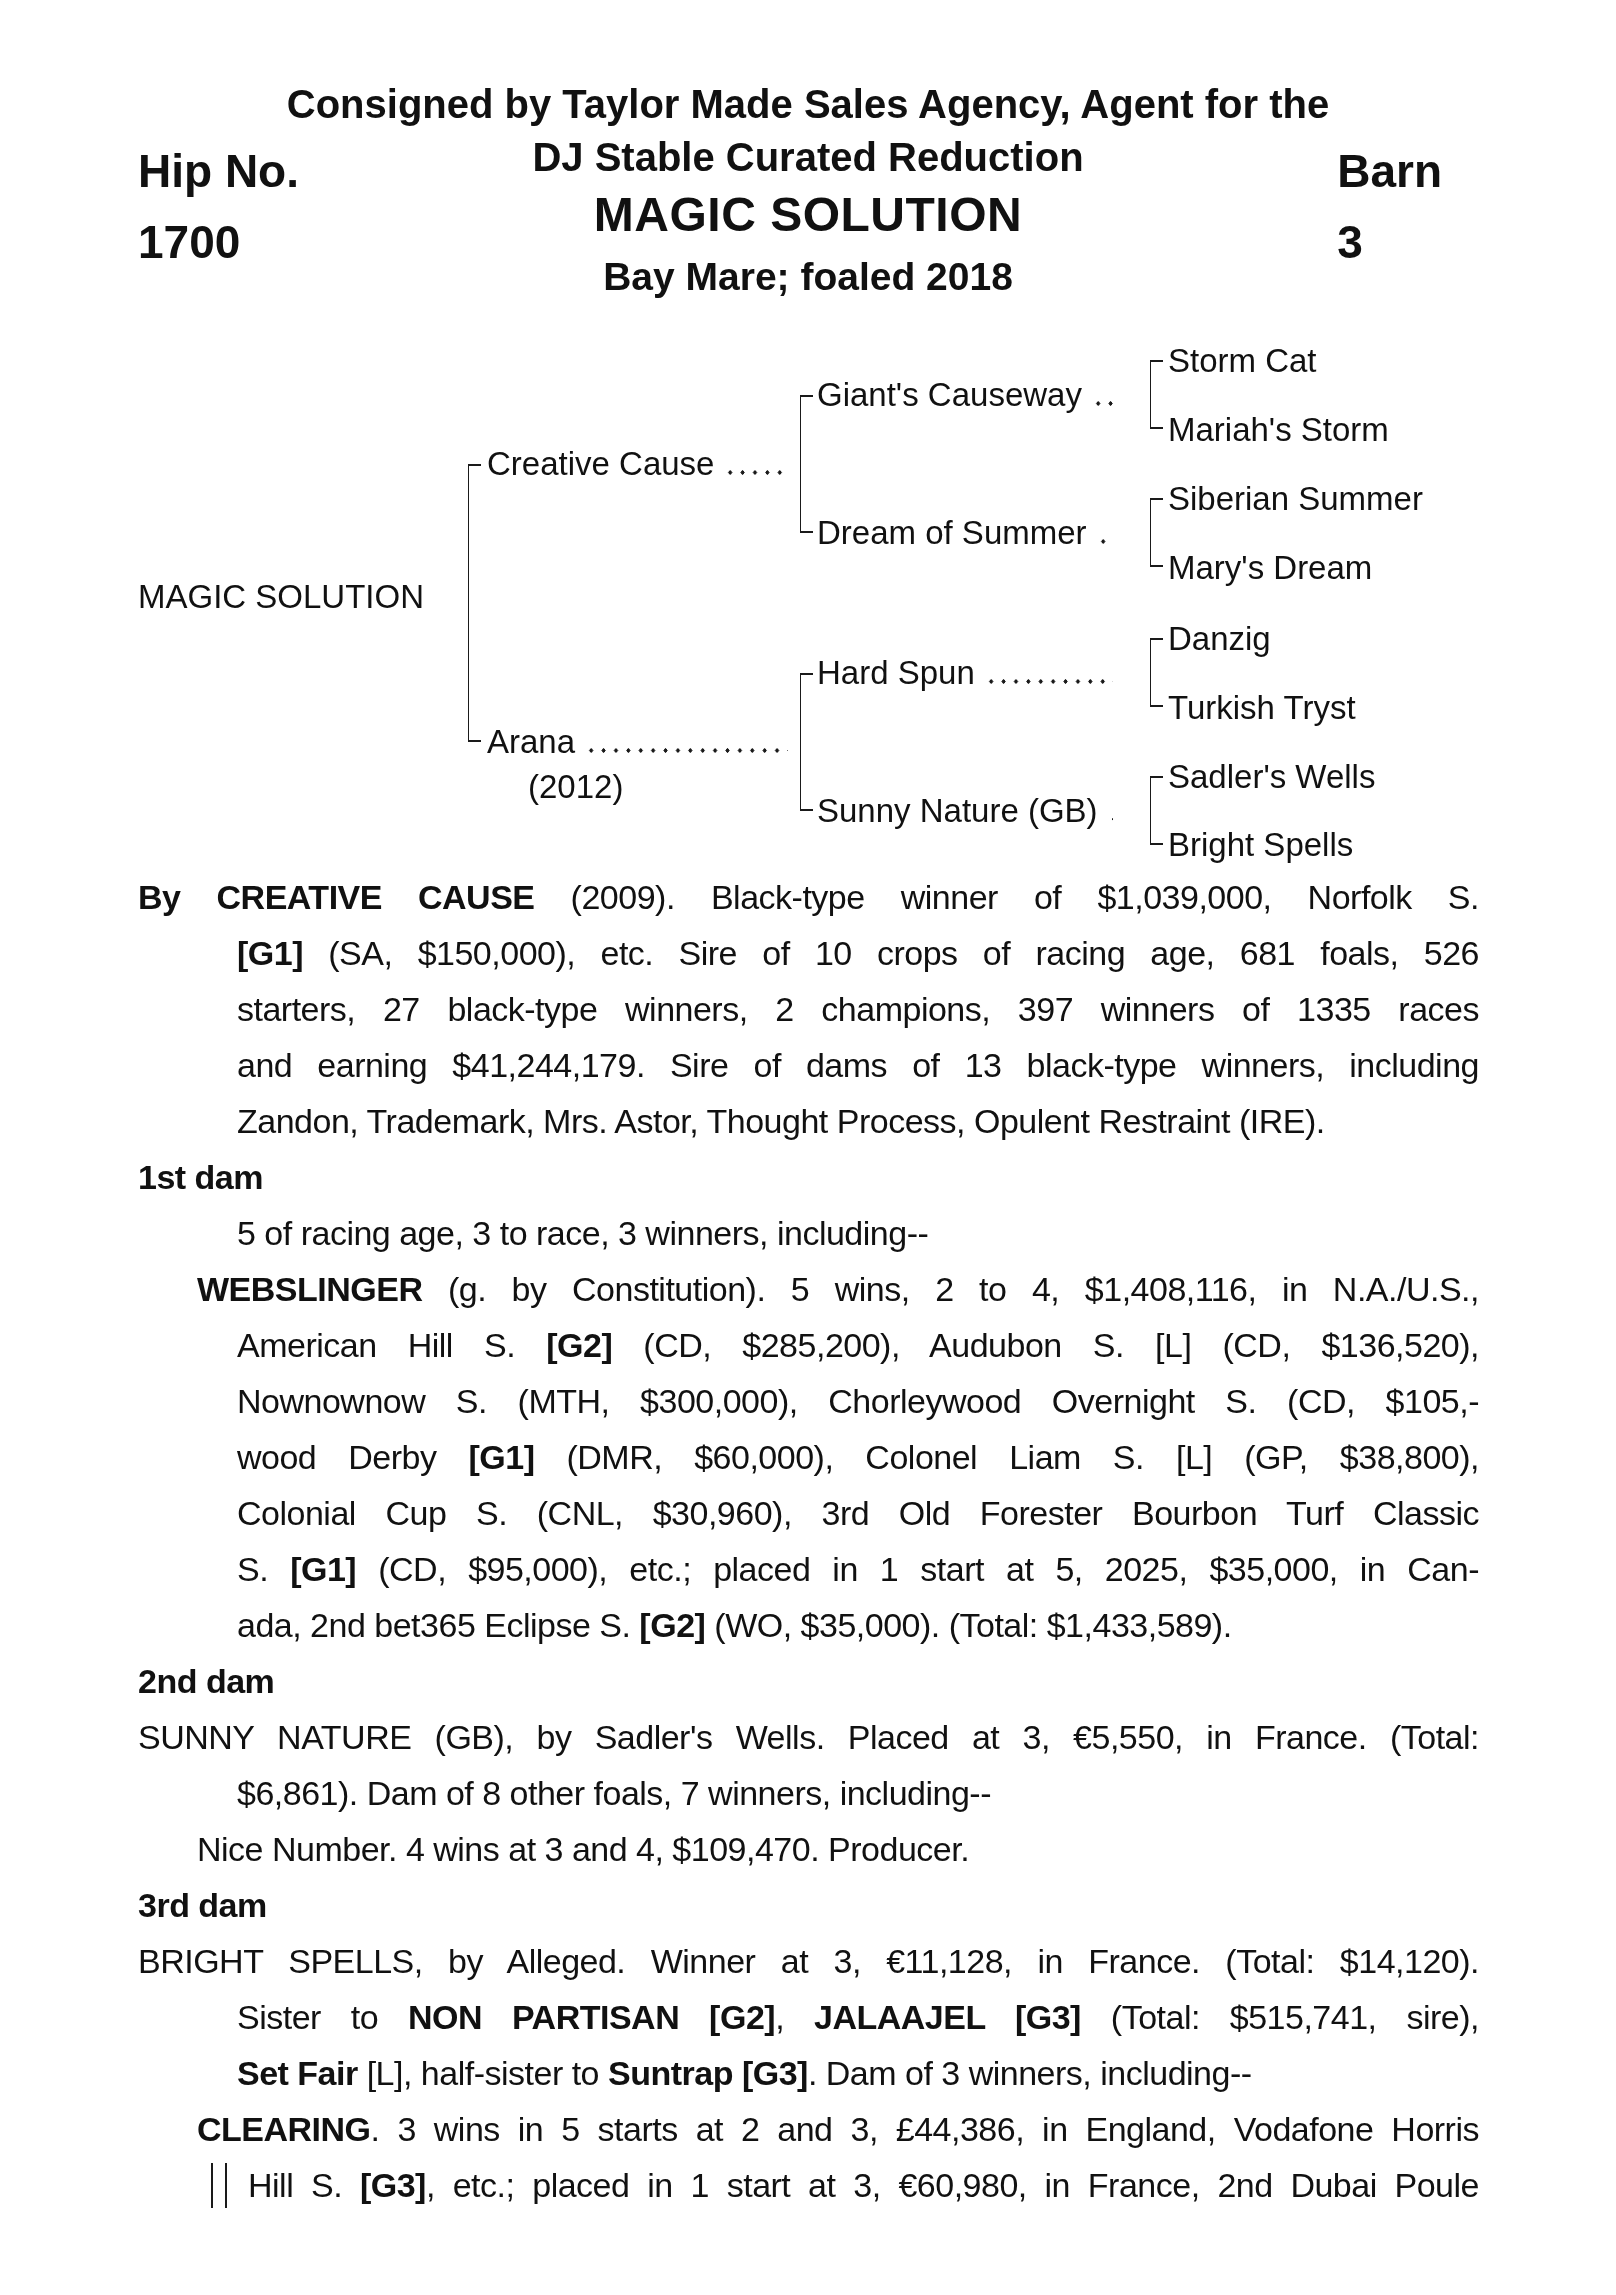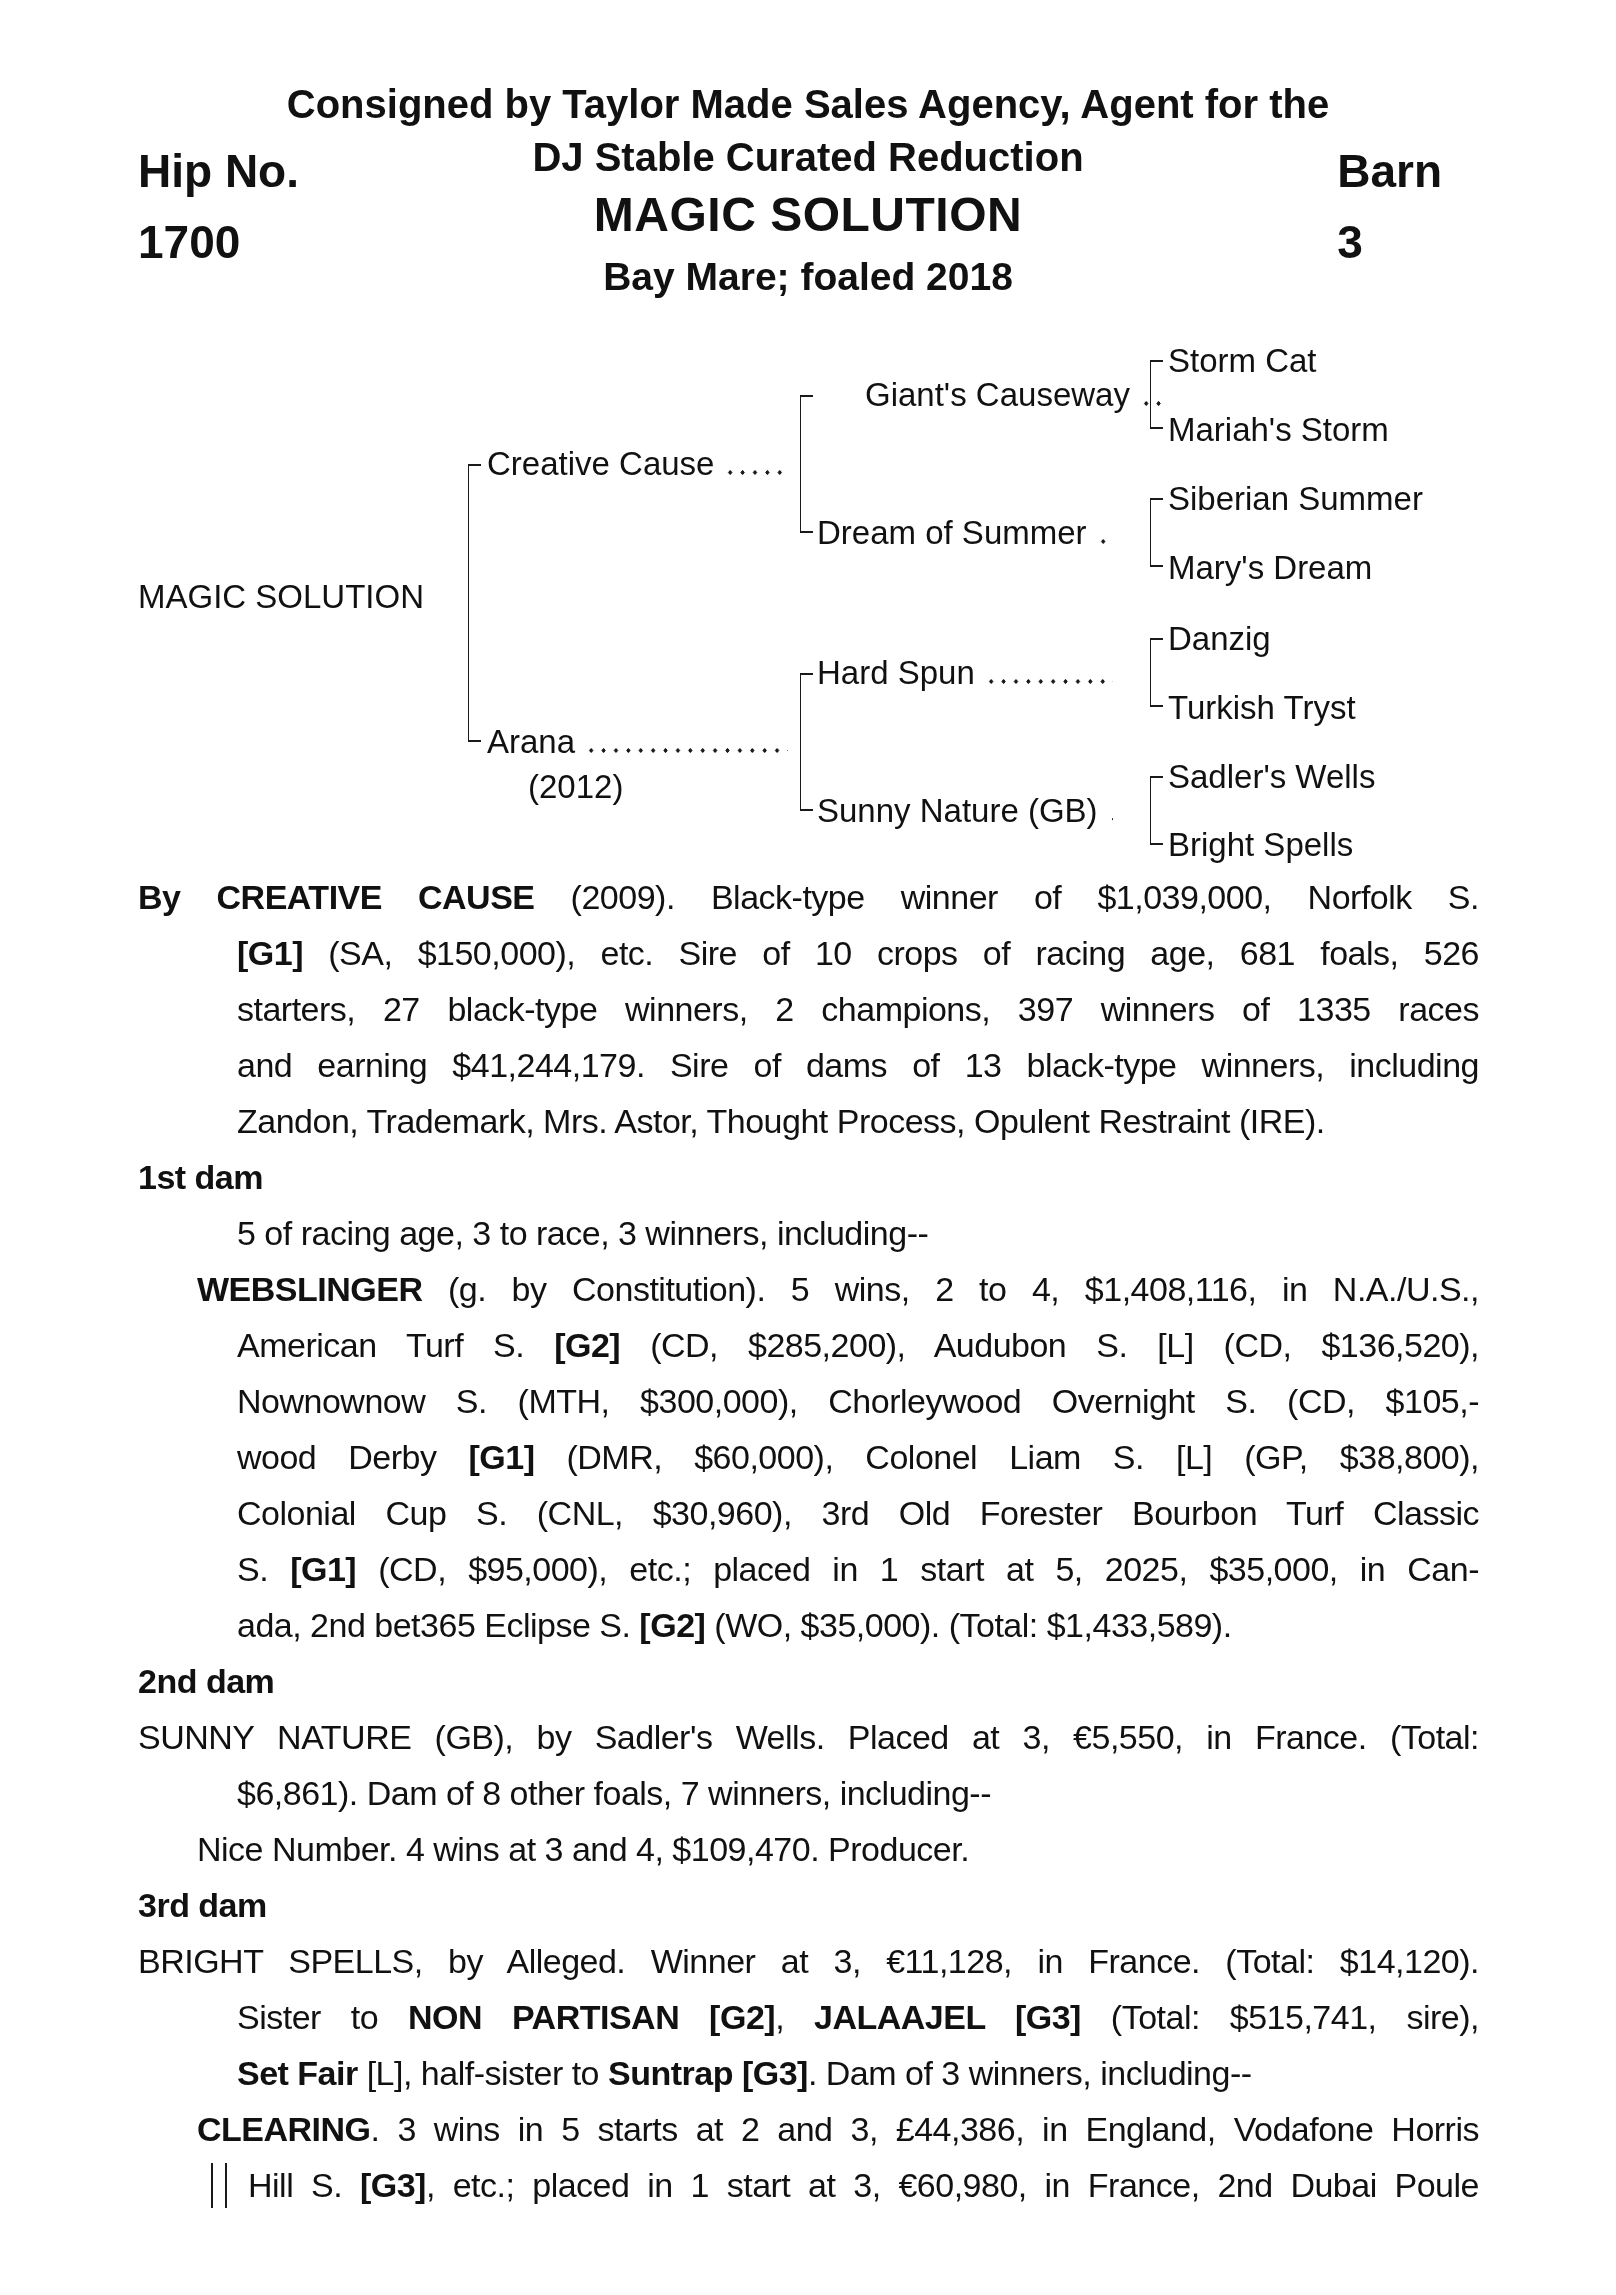--- a/index.html
+++ b/index.html
@@ -62,21 +62,21 @@
         <span class="tname">Creative Cause</span>
         <span class="dots"></span>
       </div>
       <div class="tnode" style="left: 487px; top: 723px; width: 308px;">
         <span class="tname">Arana</span>
         <span class="dots"></span>
       </div>
       <div class="tnode" style="left: 528px; top: 768px;">
         <span class="tname">(2012)</span>
       </div>
-      <div class="tnode" style="left: 817px; top: 376px; width: 303px; margin-left: 48px;">
+      <div class="tnode" style="left: 817px; top: 376px; width: 303px;">
         <span class="tname">Giant's Causeway</span>
         <span class="dots"></span>
       </div>
       <div class="tnode" style="left: 817px; top: 514px; width: 303px;">
         <span class="tname">Dream of Summer</span>
         <span class="dots"></span>
       </div>
       <div class="tnode" style="left: 817px; top: 654px; width: 303px;">
         <span class="tname">Hard Spun</span>
         <span class="dots"></span>
@@ -120,21 +120,21 @@
 
   <div id="body">
       <div class="ln j" style="padding-left: 0px;"><span class="seg-b ">By CREATIVE CAUSE</span><span class=""> (2009). Black-type winner of $1,039,000, Norfolk S.</span></div>
       <div class="ln j" style="padding-left: 99px;"><span class="seg-b ">[G1]</span><span class=""> (SA, $150,000), etc. Sire of 10 crops of racing age, 681 foals, 526</span></div>
       <div class="ln j" style="padding-left: 99px;"><span class="">starters, 27 black-type winners, 2 champions, 397 winners of 1335 races</span></div>
       <div class="ln j" style="padding-left: 99px;"><span class="">and earning $41,244,179. Sire of dams of 13 black-type winners, including</span></div>
       <div class="ln" style="padding-left: 99px;"><span class="">Zandon, Trademark, Mrs. Astor, Thought Process, Opulent Restraint (IRE).</span></div>
       <div class="ln" style="padding-left: 0px;"><span class="seg-b ">1st dam</span></div>
       <div class="ln" style="padding-left: 99px;"><span class="">5 of racing age, 3 to race, 3 winners, including--</span></div>
       <div class="ln j" style="padding-left: 59px;"><span class="seg-b ">WEBSLINGER</span><span class=""> (g. by Constitution). 5 wins, 2 to 4, $1,408,116, in N.A./U.S.,</span></div>
-      <div class="ln j" style="padding-left: 99px;"><span class="">American Turf S. </span><span class="seg-b ">[G2]</span><span class=""> (CD, $285,200), Audubon S. [L] (CD, $136,520),</span></div>
+      <div class="ln j" style="padding-left: 99px;"><span class="">American Hill S. </span><span class="seg-b ">[G2]</span><span class=""> (CD, $285,200), Audubon S. [L] (CD, $136,520),</span></div>
       <div class="ln j" style="padding-left: 99px;"><span class="">Nownownow S. (MTH, $300,000), Chorleywood Overnight S. (CD, $105,-</span></div>
       <div class="ln j" style="padding-left: 99px;"><span class="">wood Derby </span><span class="seg-b ">[G1]</span><span class=""> (DMR, $60,000), Colonel Liam S. [L] (GP, $38,800),</span></div>
       <div class="ln j" style="padding-left: 99px;"><span class="">Colonial Cup S. (CNL, $30,960), 3rd Old Forester Bourbon Turf Classic</span></div>
       <div class="ln j" style="padding-left: 99px;"><span class="">S. </span><span class="seg-b ">[G1]</span><span class=""> (CD, $95,000), etc.; placed in 1 start at 5, 2025, $35,000, in Can-</span></div>
       <div class="ln" style="padding-left: 99px;"><span class="">ada, 2nd bet365 Eclipse S. </span><span class="seg-b ">[G2]</span><span class=""> (WO, $35,000). (Total: $1,433,589).</span></div>
       <div class="ln" style="padding-left: 0px;"><span class="seg-b ">2nd dam</span></div>
       <div class="ln j" style="padding-left: 0px;"><span class="">SUNNY NATURE (GB), by Sadler's Wells. Placed at 3, €5,550, in France. (Total:</span></div>
       <div class="ln" style="padding-left: 99px;"><span class="">$6,861). Dam of 8 other foals, 7 winners, including--</span></div>
       <div class="ln" style="padding-left: 59px;"><span class="">Nice Number. 4 wins at 3 and 4, $109,470. Producer.</span></div>
       <div class="ln" style="padding-left: 0px;"><span class="seg-b ">3rd dam</span></div>

